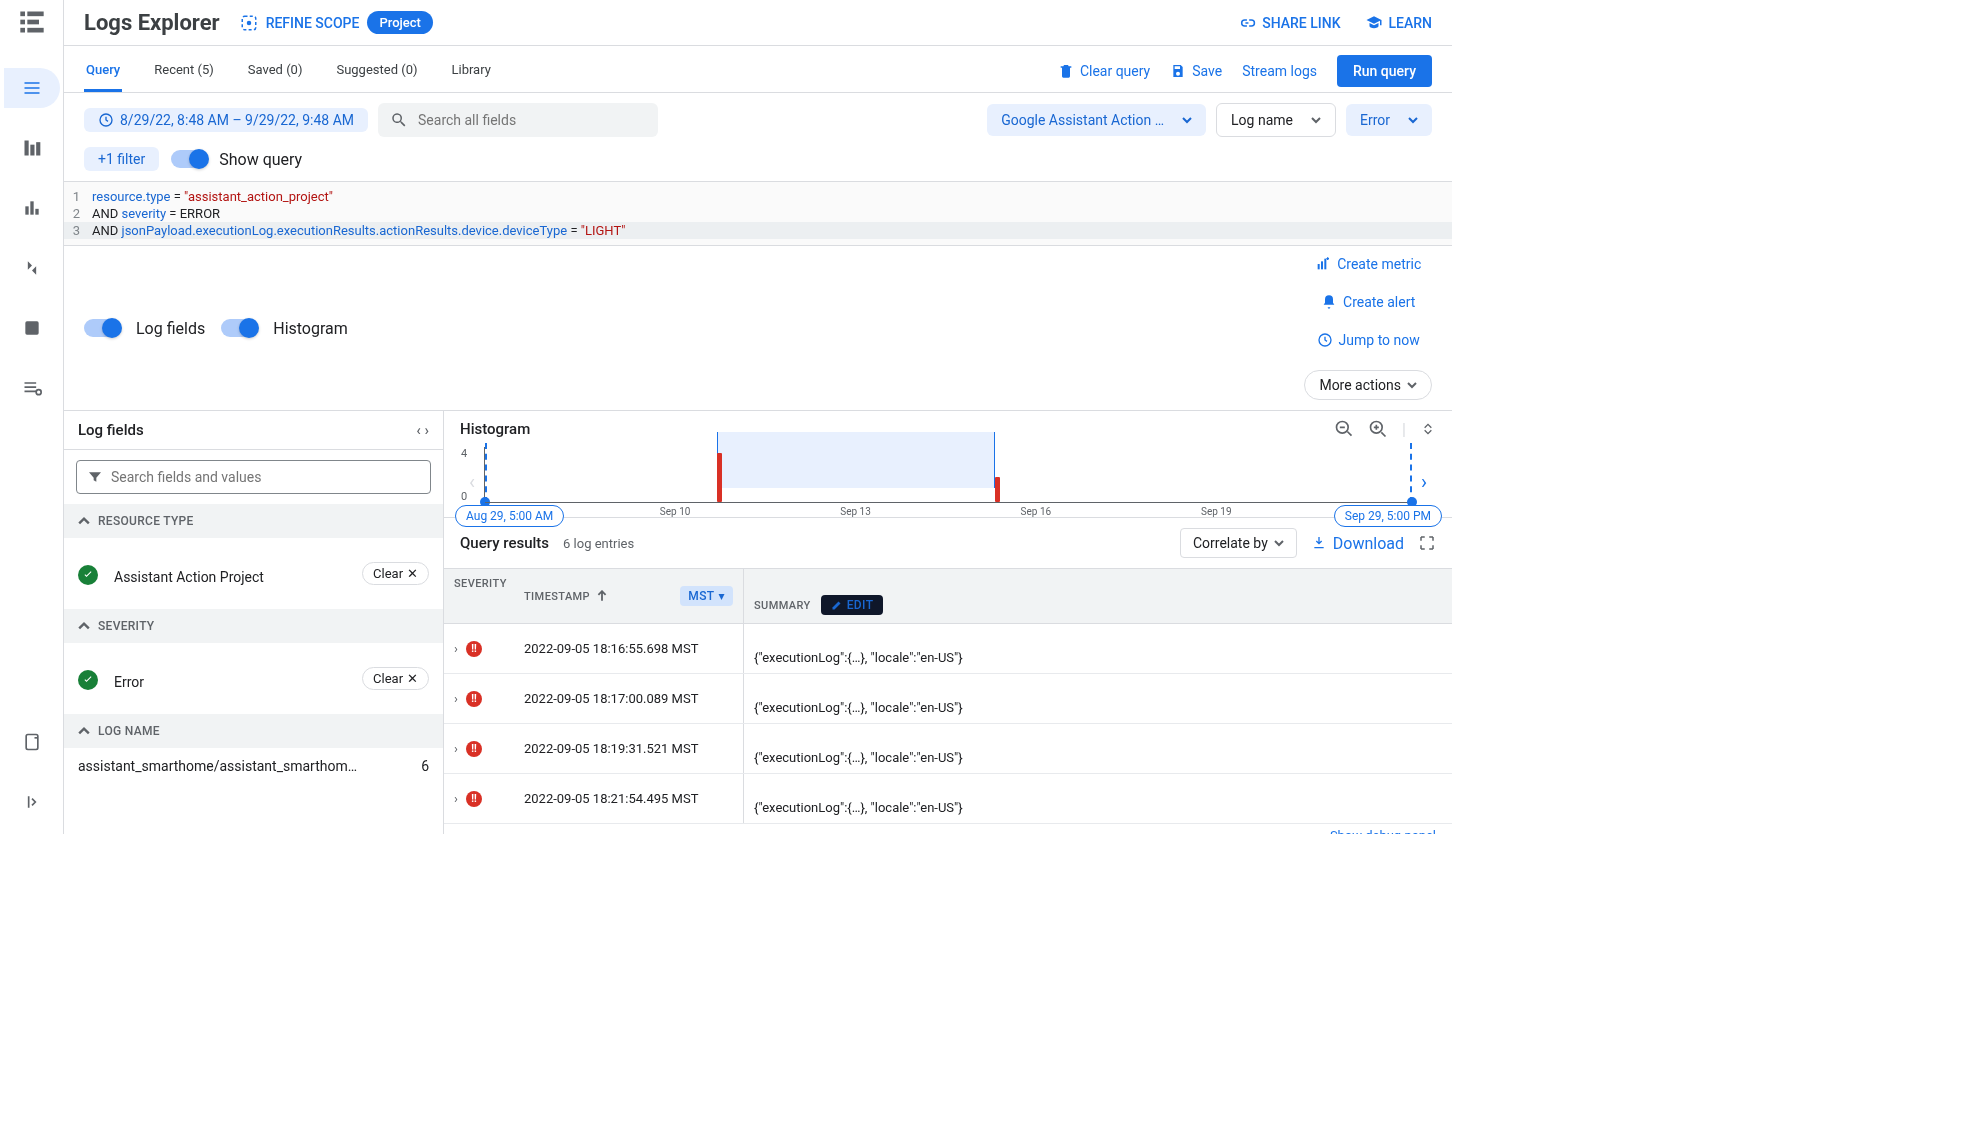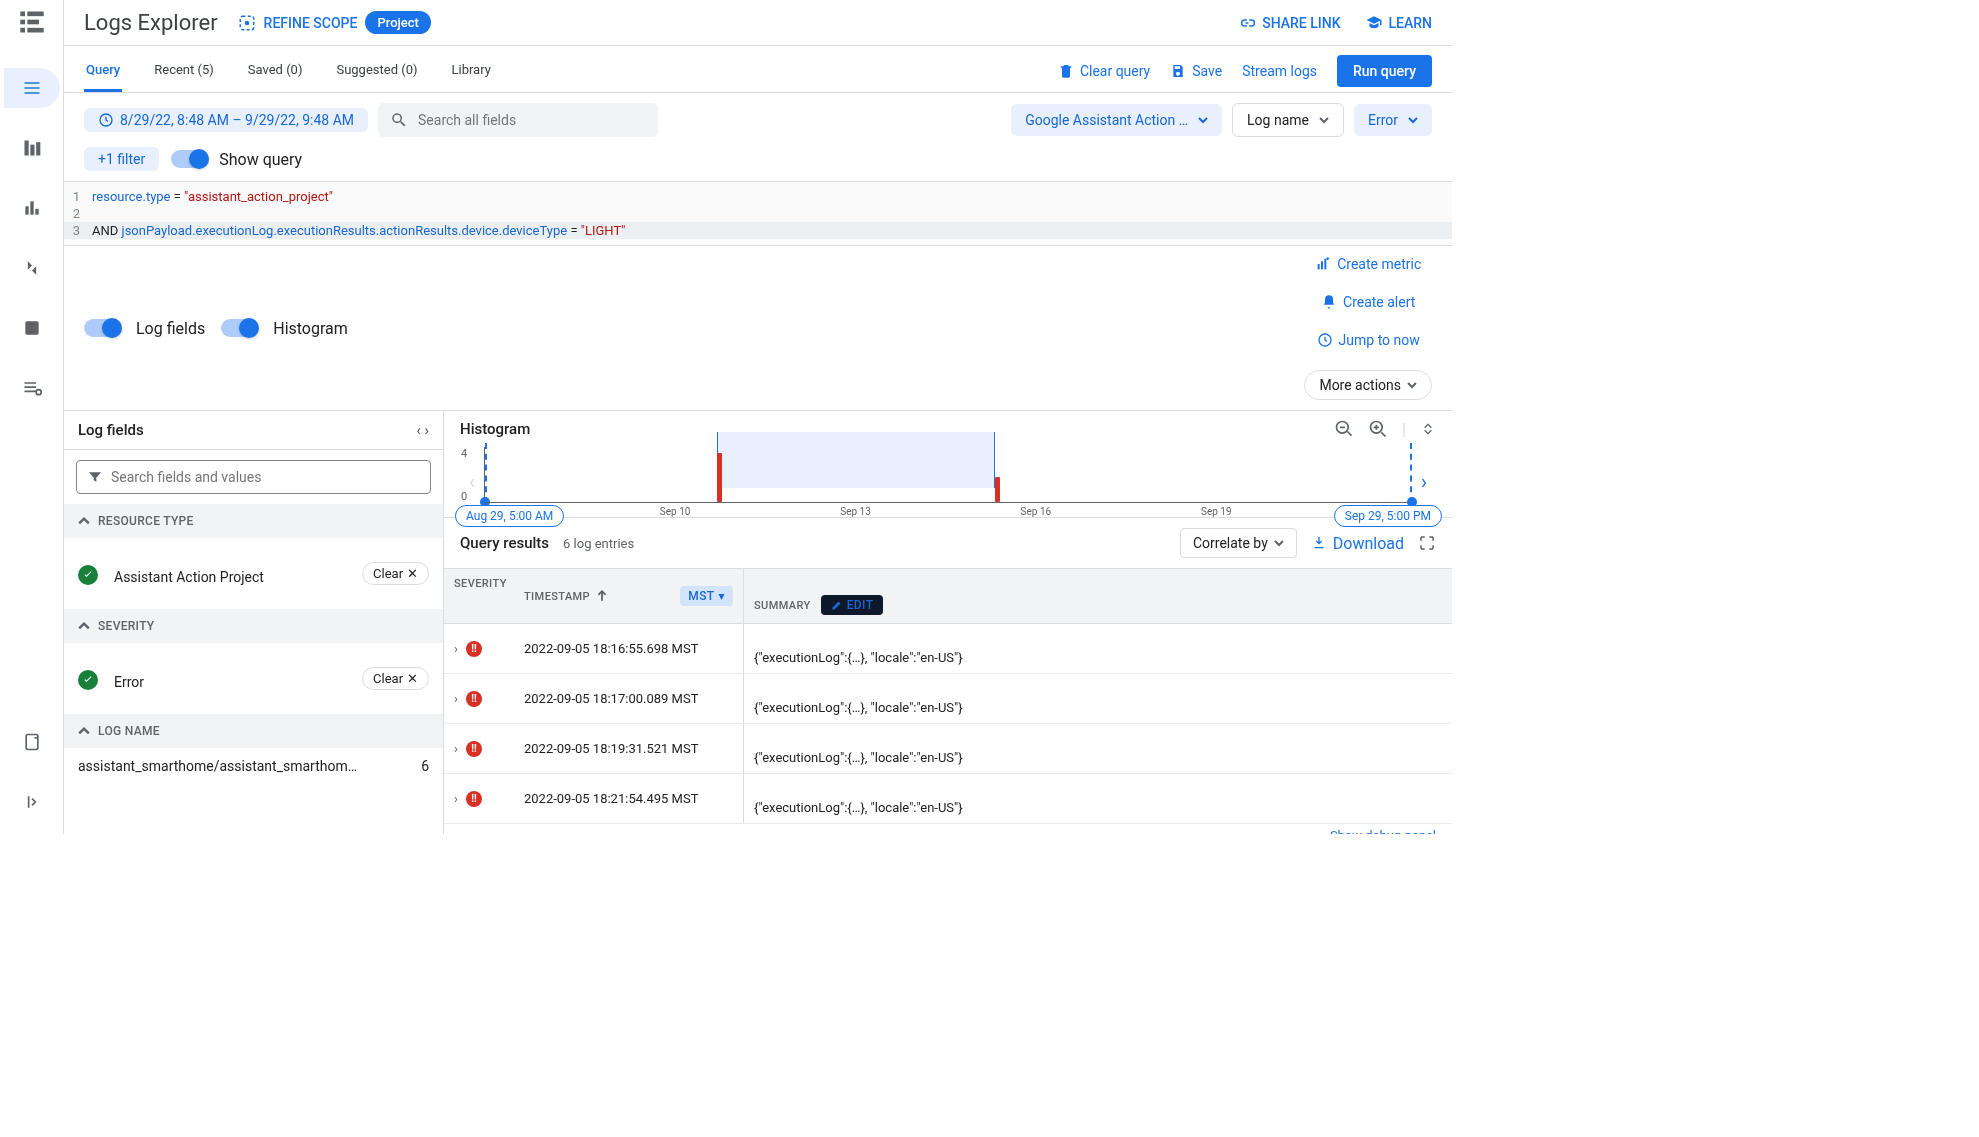--- a/index.html
+++ b/index.html
@@ -7,36 +7,36 @@
 .app { display: flex; height: 100%; }
 .sidebar { width: 64px; border-right: 1px solid #dadce0; display: flex; flex-direction: column; align-items: center; padding-top: 8px; gap: 20px; }
 .sidebar .logo { width: 28px; height: 28px; margin-bottom: 12px; }
 .sidebar .nav-item { width: 56px; height: 40px; display: flex; align-items: center; justify-content: center; border-radius: 0 20px 20px 0; cursor: pointer; }
 .sidebar .nav-item.active { background: #e8f0fe; }
 .sidebar .nav-item svg { width: 20px; height: 20px; fill: #5f6368; }
 .sidebar .nav-item.active svg { fill: #1a73e8; }
 .sidebar .bottom { margin-top: auto; margin-bottom: 12px; display: flex; flex-direction: column; gap: 20px; align-items: center; }
 .main { flex: 1; display: flex; flex-direction: column; overflow: hidden; }
 .header { display: flex; align-items: center; padding: 10px 20px; gap: 20px; border-bottom: 1px solid #dadce0; }
-.header h1 { font-size: 22px; font-weight: 400; color: #3c4043; }
+.header h1 { font-size: 22px; font-weight: 700; color: #3c4043; }
 .refine { display: flex; align-items: center; gap: 8px; color: #1a73e8; font-weight: 500; font-size: 14px; cursor: pointer; }
 .refine .pill { background: #1a73e8; color: #fff; padding: 4px 12px; border-radius: 12px; font-size: 13px; }
 .header-right { margin-left: auto; display: flex; gap: 24px; }
 .header-right .link { color: #1a73e8; font-weight: 500; display: flex; align-items: center; gap: 6px; cursor: pointer; font-size: 14px; }
 .tabs-row { display: flex; align-items: center; padding: 4px 20px 0; gap: 30px; border-bottom: 1px solid #dadce0; }
 .tabs-row .tab { padding: 12px 2px; font-size: 13px; color: #3c4043; cursor: pointer; border-bottom: 3px solid transparent; }
 .tabs-row .tab.active { color: #1a73e8; border-bottom-color: #1a73e8; font-weight: 500; }
 .tabs-row .actions { margin-left: auto; display: flex; gap: 20px; align-items: center; }
 .tabs-row .actions .action { color: #1a73e8; display: flex; align-items: center; gap: 6px; cursor: pointer; font-size: 14px; }
 .run-btn { background: #1a73e8; color: #fff; border: none; padding: 8px 16px; border-radius: 4px; font-size: 14px; font-weight: 500; cursor: pointer; }
 .filter-row { display: flex; align-items: center; padding: 10px 20px; gap: 10px; flex-wrap: wrap; }
 .chip { background: #e8f0fe; color: #1967d2; padding: 4px 14px; border-radius: 6px; display: flex; align-items: center; gap: 6px; font-size: 14px; cursor: pointer; }
 .search-box { flex: 1; max-width: 280px; background: #f1f3f4; border-radius: 6px; display: flex; align-items: center; padding: 8px 12px; gap: 10px; }
 .search-box input { border: none; background: transparent; outline: none; font-size: 14px; flex: 1; }
-.dropdown { display: flex; align-items: center; gap: 10px; padding: 8px 14px; border-radius: 6px; cursor: pointer; font-size: 14px; }
+.dropdown { display: flex; align-items: center; gap: 18px; padding: 8px 14px; border-radius: 6px; cursor: pointer; font-size: 14px; }
 .dropdown.blue { background: #e8f0fe; color: #1967d2; }
 .dropdown.white { background: #fff; border: 1px solid #dadce0; }
 .toggle-row { display: flex; align-items: center; gap: 12px; padding: 0 20px 10px; }
 .toggle { width: 36px; height: 18px; background: #aecbfa; border-radius: 10px; position: relative; cursor: pointer; }
 .toggle::after { content: ''; width: 20px; height: 20px; background: #1a73e8; border-radius: 50%; position: absolute; right: -2px; top: -1px; box-shadow: 0 1px 3px rgba(0,0,0,0.2); }
 .editor { background: #fafafa; border-top: 1px solid #dadce0; border-bottom: 1px solid #dadce0; font-family: 'Roboto Mono', monospace; font-size: 13px; padding: 6px 0; }
 .editor .line { display: flex; padding: 1px 0; }
 .editor .line.hl { background: #eceff1; }
 .editor .lineno { width: 28px; text-align: right; color: #80868b; padding-right: 12px; }
 .editor .code { flex: 1; white-space: pre; }
@@ -248,20 +248,21 @@
       <span>Show query</span>
     </div>
 
     <div class="editor" id="editor">
         <div class="line">
           <div class="lineno">1</div>
           <div class="code"><span class="kw">resource.type</span> <span class="op">=</span> <span class="str">"assistant_action_project"</span></div>
         </div>
         <div class="line">
           <div class="lineno">2</div>
+          <div class="code"><span class="op">AND </span><span class="kw">severity</span> <span class="op">= ERROR</span></div>
         </div>
         <div class="line hl">
           <div class="lineno">3</div>
           <div class="code"><span class="op">AND </span><span class="kw">jsonPayload.executionLog.executionResults.actionResults.device.deviceType</span> <span class="op">=</span> <span class="str">"LIGHT"</span></div>
         </div>
       </div>
 
     <div class="controls-row">
       <div class="toggle"></div>
       <span>Log fields</span>

